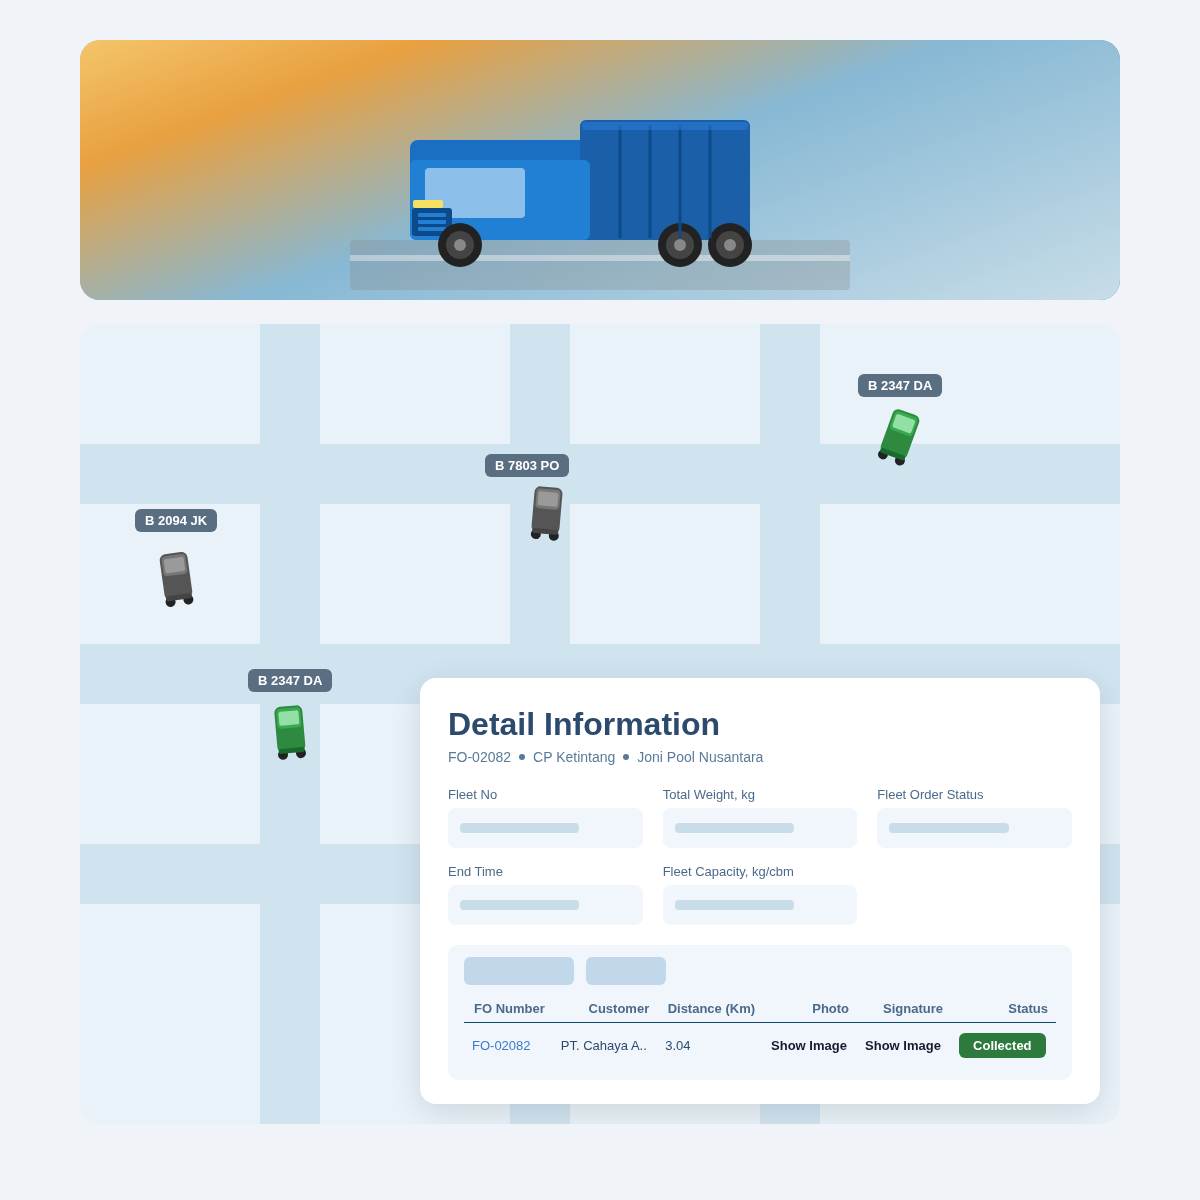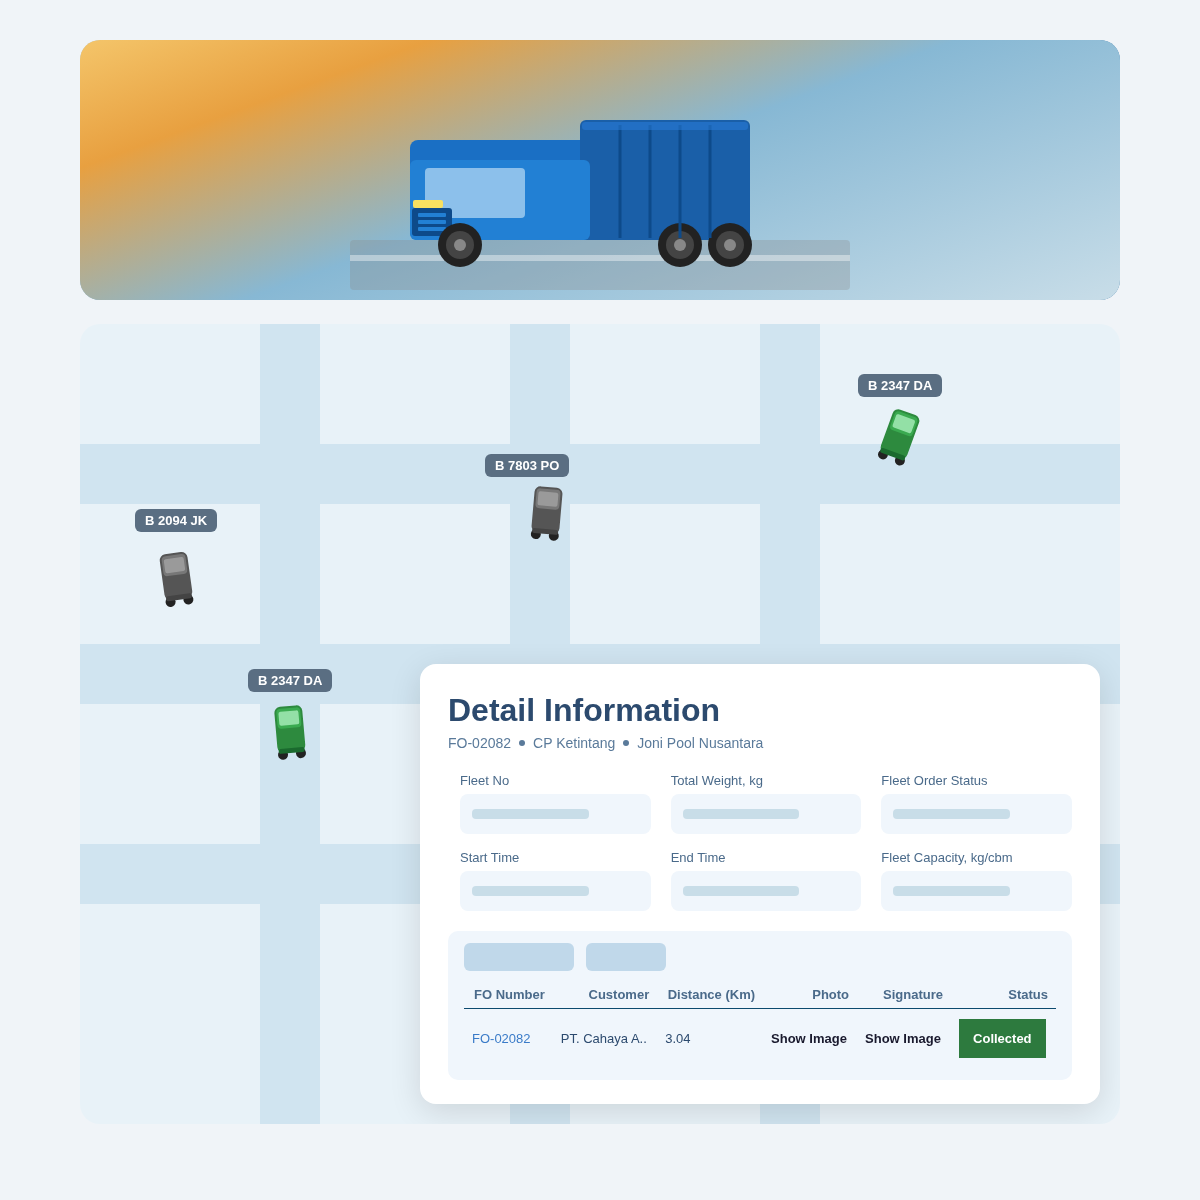--- a/index.html
+++ b/index.html
@@ -141,21 +141,20 @@
       height: 6px;
       border-radius: 50%;
       background: #5a7a9a;
       display: inline-block;
     }
     .form-grid {
       display: grid;
       grid-template-columns: 1fr 1fr 1fr;
       gap: 16px 20px;
       margin-bottom: 20px;
-      margin-left: 12px;
     }
     .form-group label {
       display: block;
       font-size: 13px;
       color: #4a6a8a;
       margin-bottom: 6px;
       font-weight: 500;
     }
     .form-input-placeholder {
       background: #f0f6fc;
@@ -213,22 +212,22 @@
     }
     .show-image-link {
       color: #1a1a2e;
       font-weight: 700;
       text-decoration: none;
       cursor: pointer;
     }
     .status-collected {
       background: #2d7a3e;
       color: white;
-      padding: 12px 14px;
-      border-radius: 0;
+      padding: 5px 14px;
+      border-radius: 6px;
       font-size: 13px;
       font-weight: 600;
       display: inline-block;
     }
   </style>
 </head>
 <body>
 
 <div class="header-banner">
   <div class="banner-image-area">
@@ -357,26 +356,20 @@
         </div>
       </div>
 
       <div class="form-group">
         <label>Fleet Order Status</label>
         <div class="form-input-placeholder">
           <div class="input-loading"></div>
         </div>
       </div>
 
-      <div class="form-group">
-        <label>Start Time</label>
-        <div class="form-input-placeholder">
-          <div class="input-loading"></div>
-        </div>
-      </div>
 
       <div class="form-group">
         <label>End Time</label>
         <div class="form-input-placeholder">
           <div class="input-loading"></div>
         </div>
       </div>
 
       <div class="form-group">
         <label>Fleet Capacity, kg/cbm</label>

